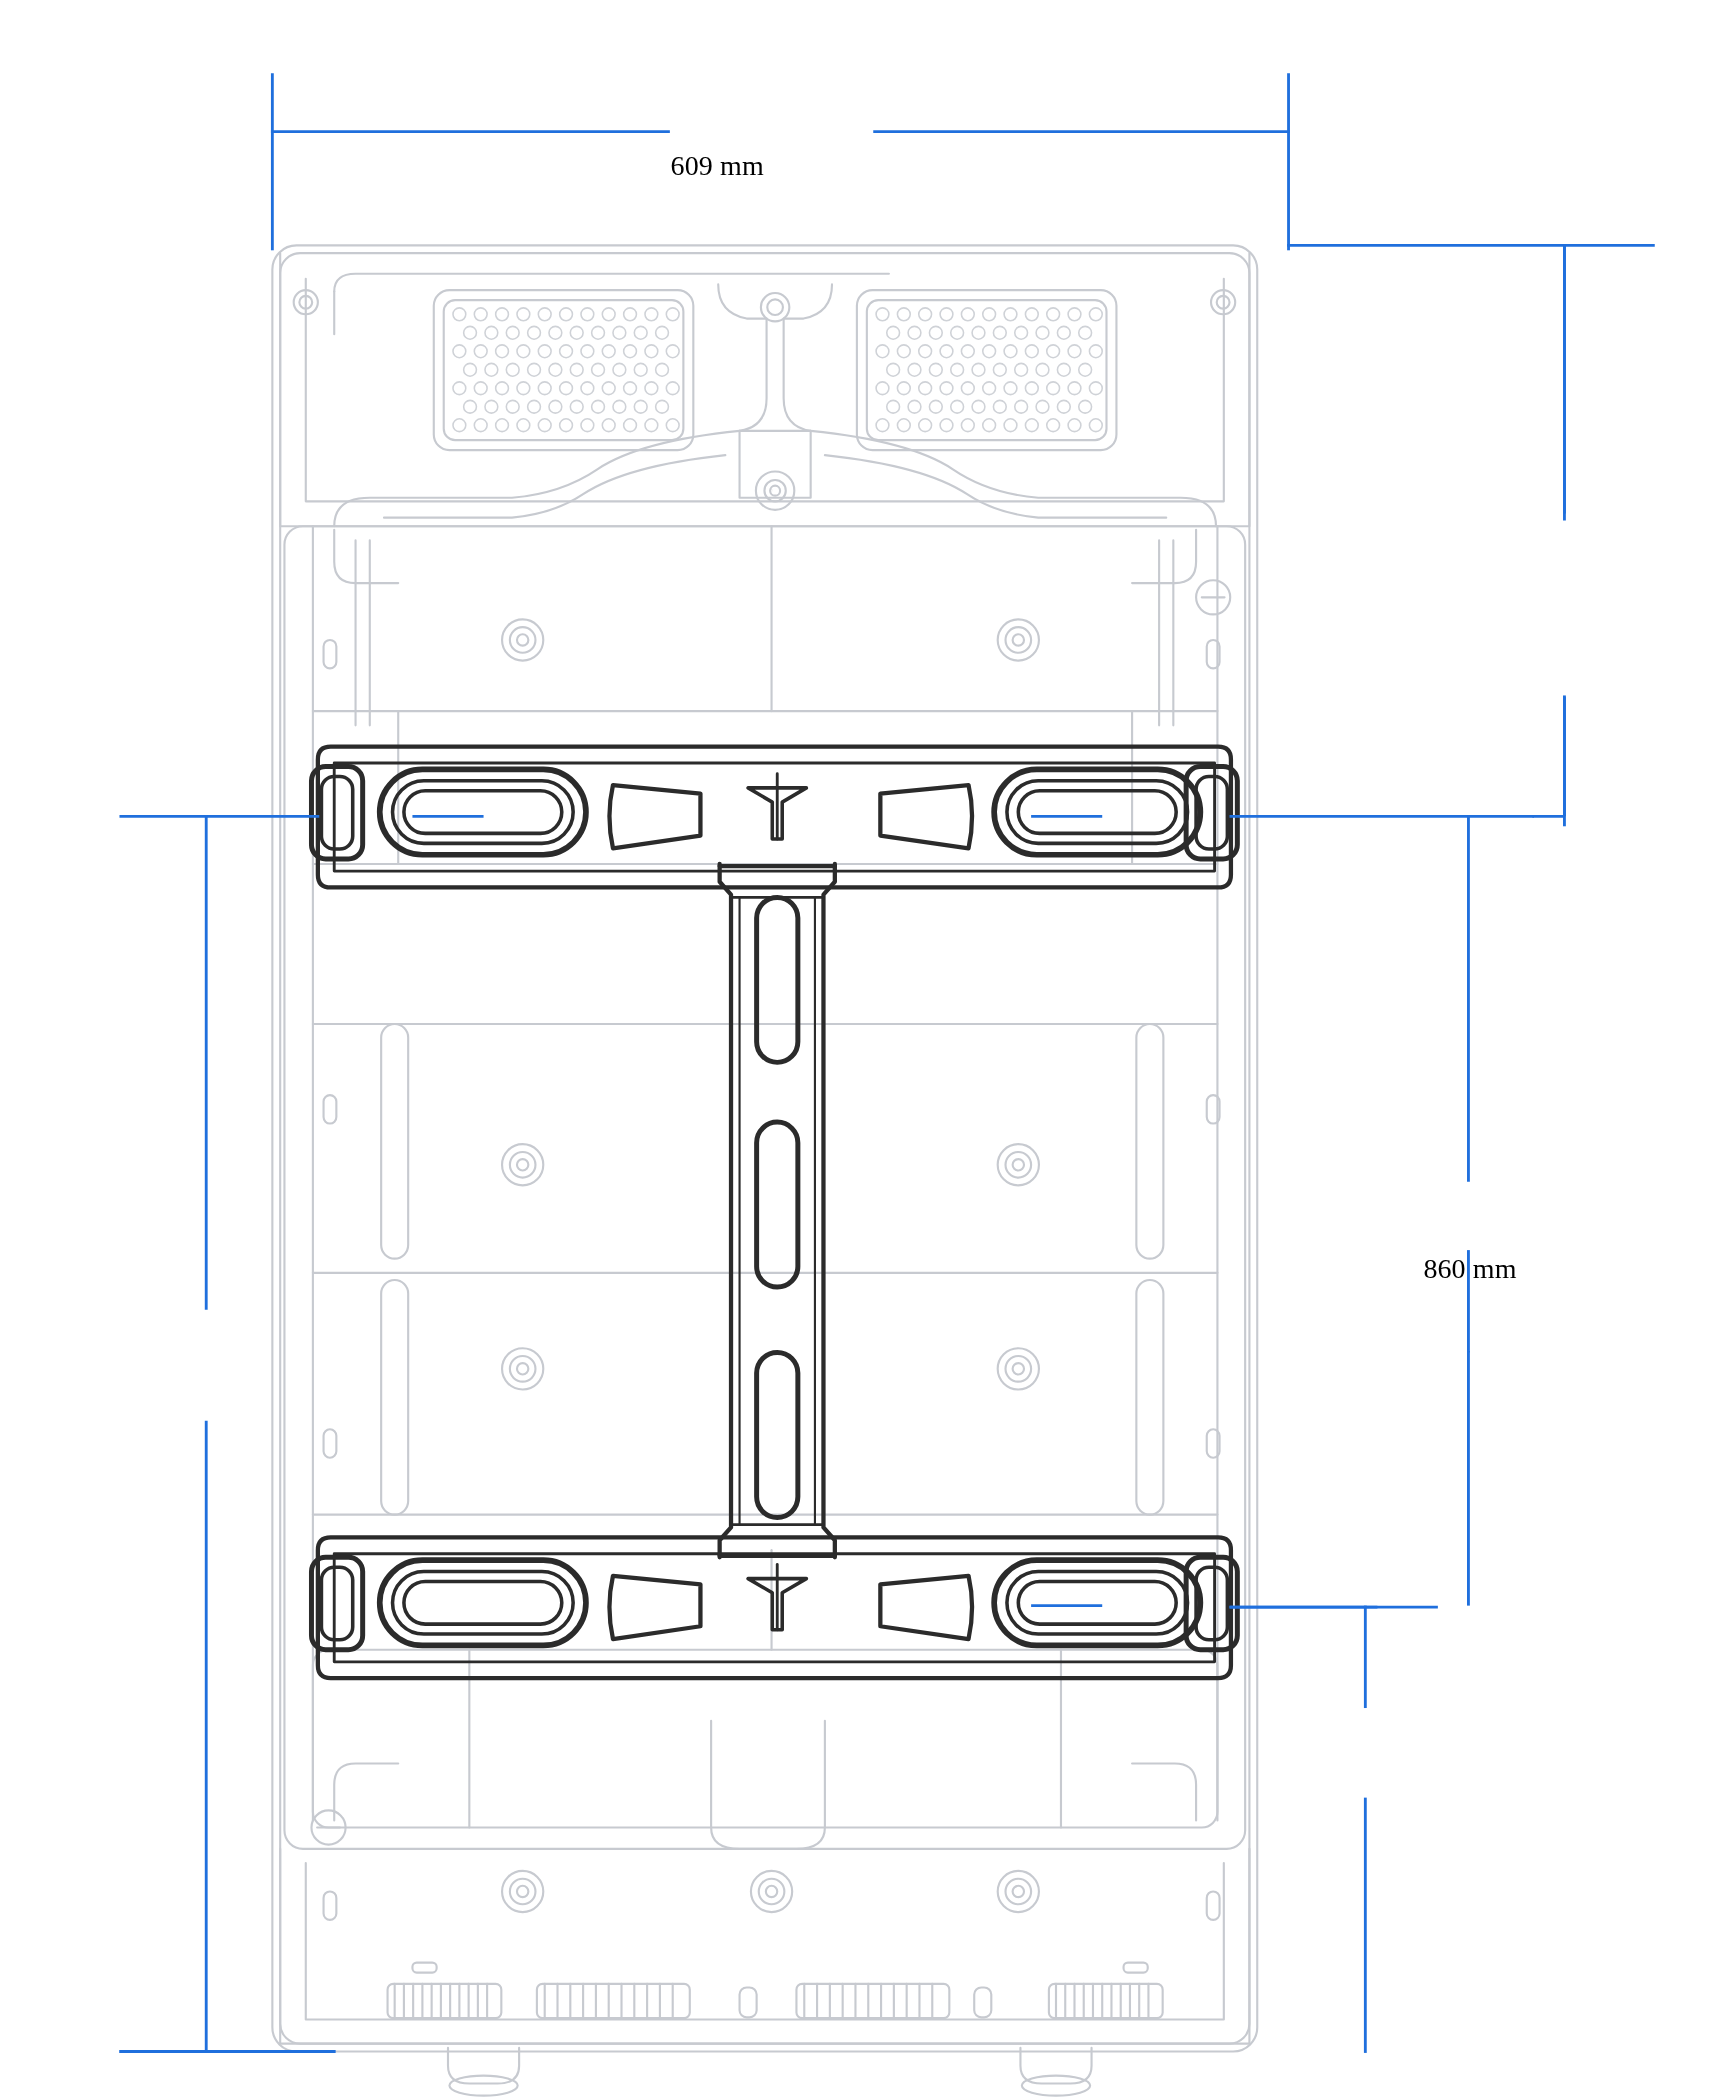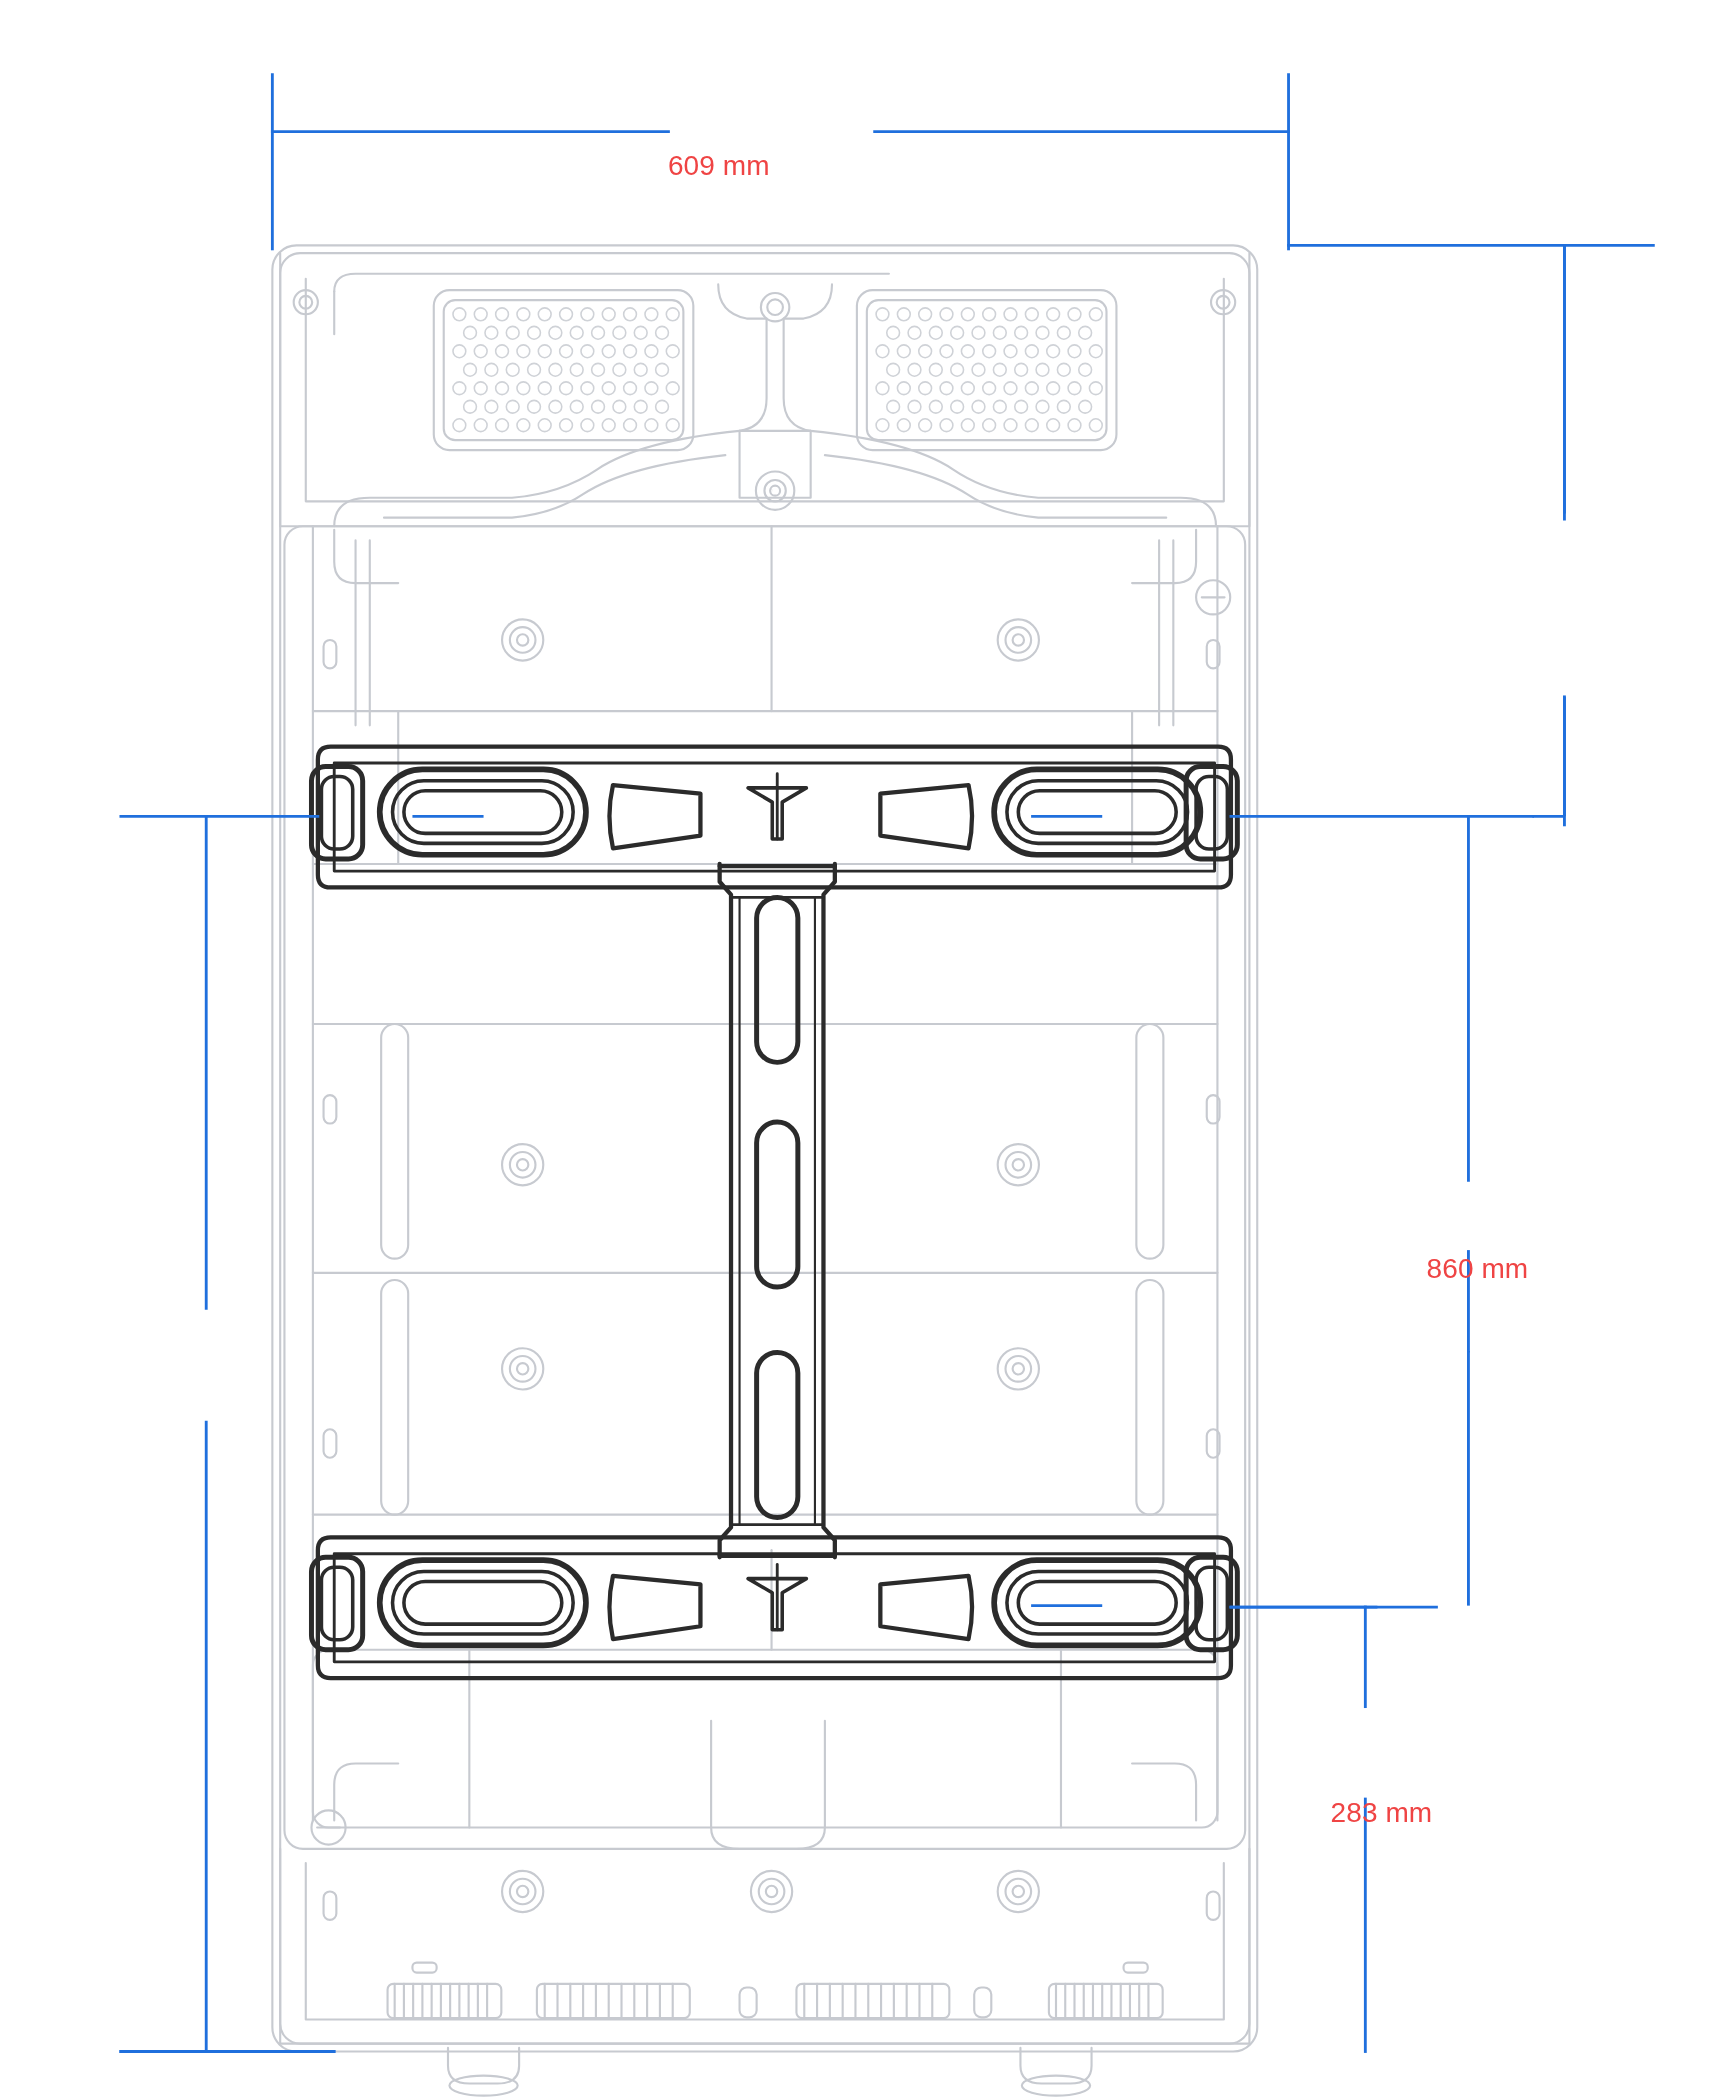--- a/index.html
+++ b/index.html
@@ -19,22 +19,22 @@
   }
   #stage svg.layer {
     position: absolute;
     top: 0;
     left: 0;
     width: 1728px;
     height: 2097px;
   }
   .dim-label {
     position: absolute;
-    color: #ef4444;
-    font-family: Liberation Sans, sans-serif;
+    color: #000000;
+    font-family: Liberation Serif, serif;
     font-size: 28px;
     line-height: 37px;
     white-space: pre;
     letter-spacing: 0.1px;
   }
   .dim-label.multi {
     line-height: 40px;
   }
   .dim-label .sub {
     display: block;
@@ -473,18 +473,15 @@
   <div class="dim-label" style="left:703px; top:110px; transform:translate(-50%,0);">
     <span>609 mm</span>
   </div>
 
 
   <div class="dim-label" style="left:1395px; top:1213px;">
     <span>860 mm</span>
   </div>
 
 
-  <div class="dim-label" style="left:1299px; top:1757px;">
-    <span>283 mm</span>
-  </div>
 
 </div>
 
 
 </body></html>

